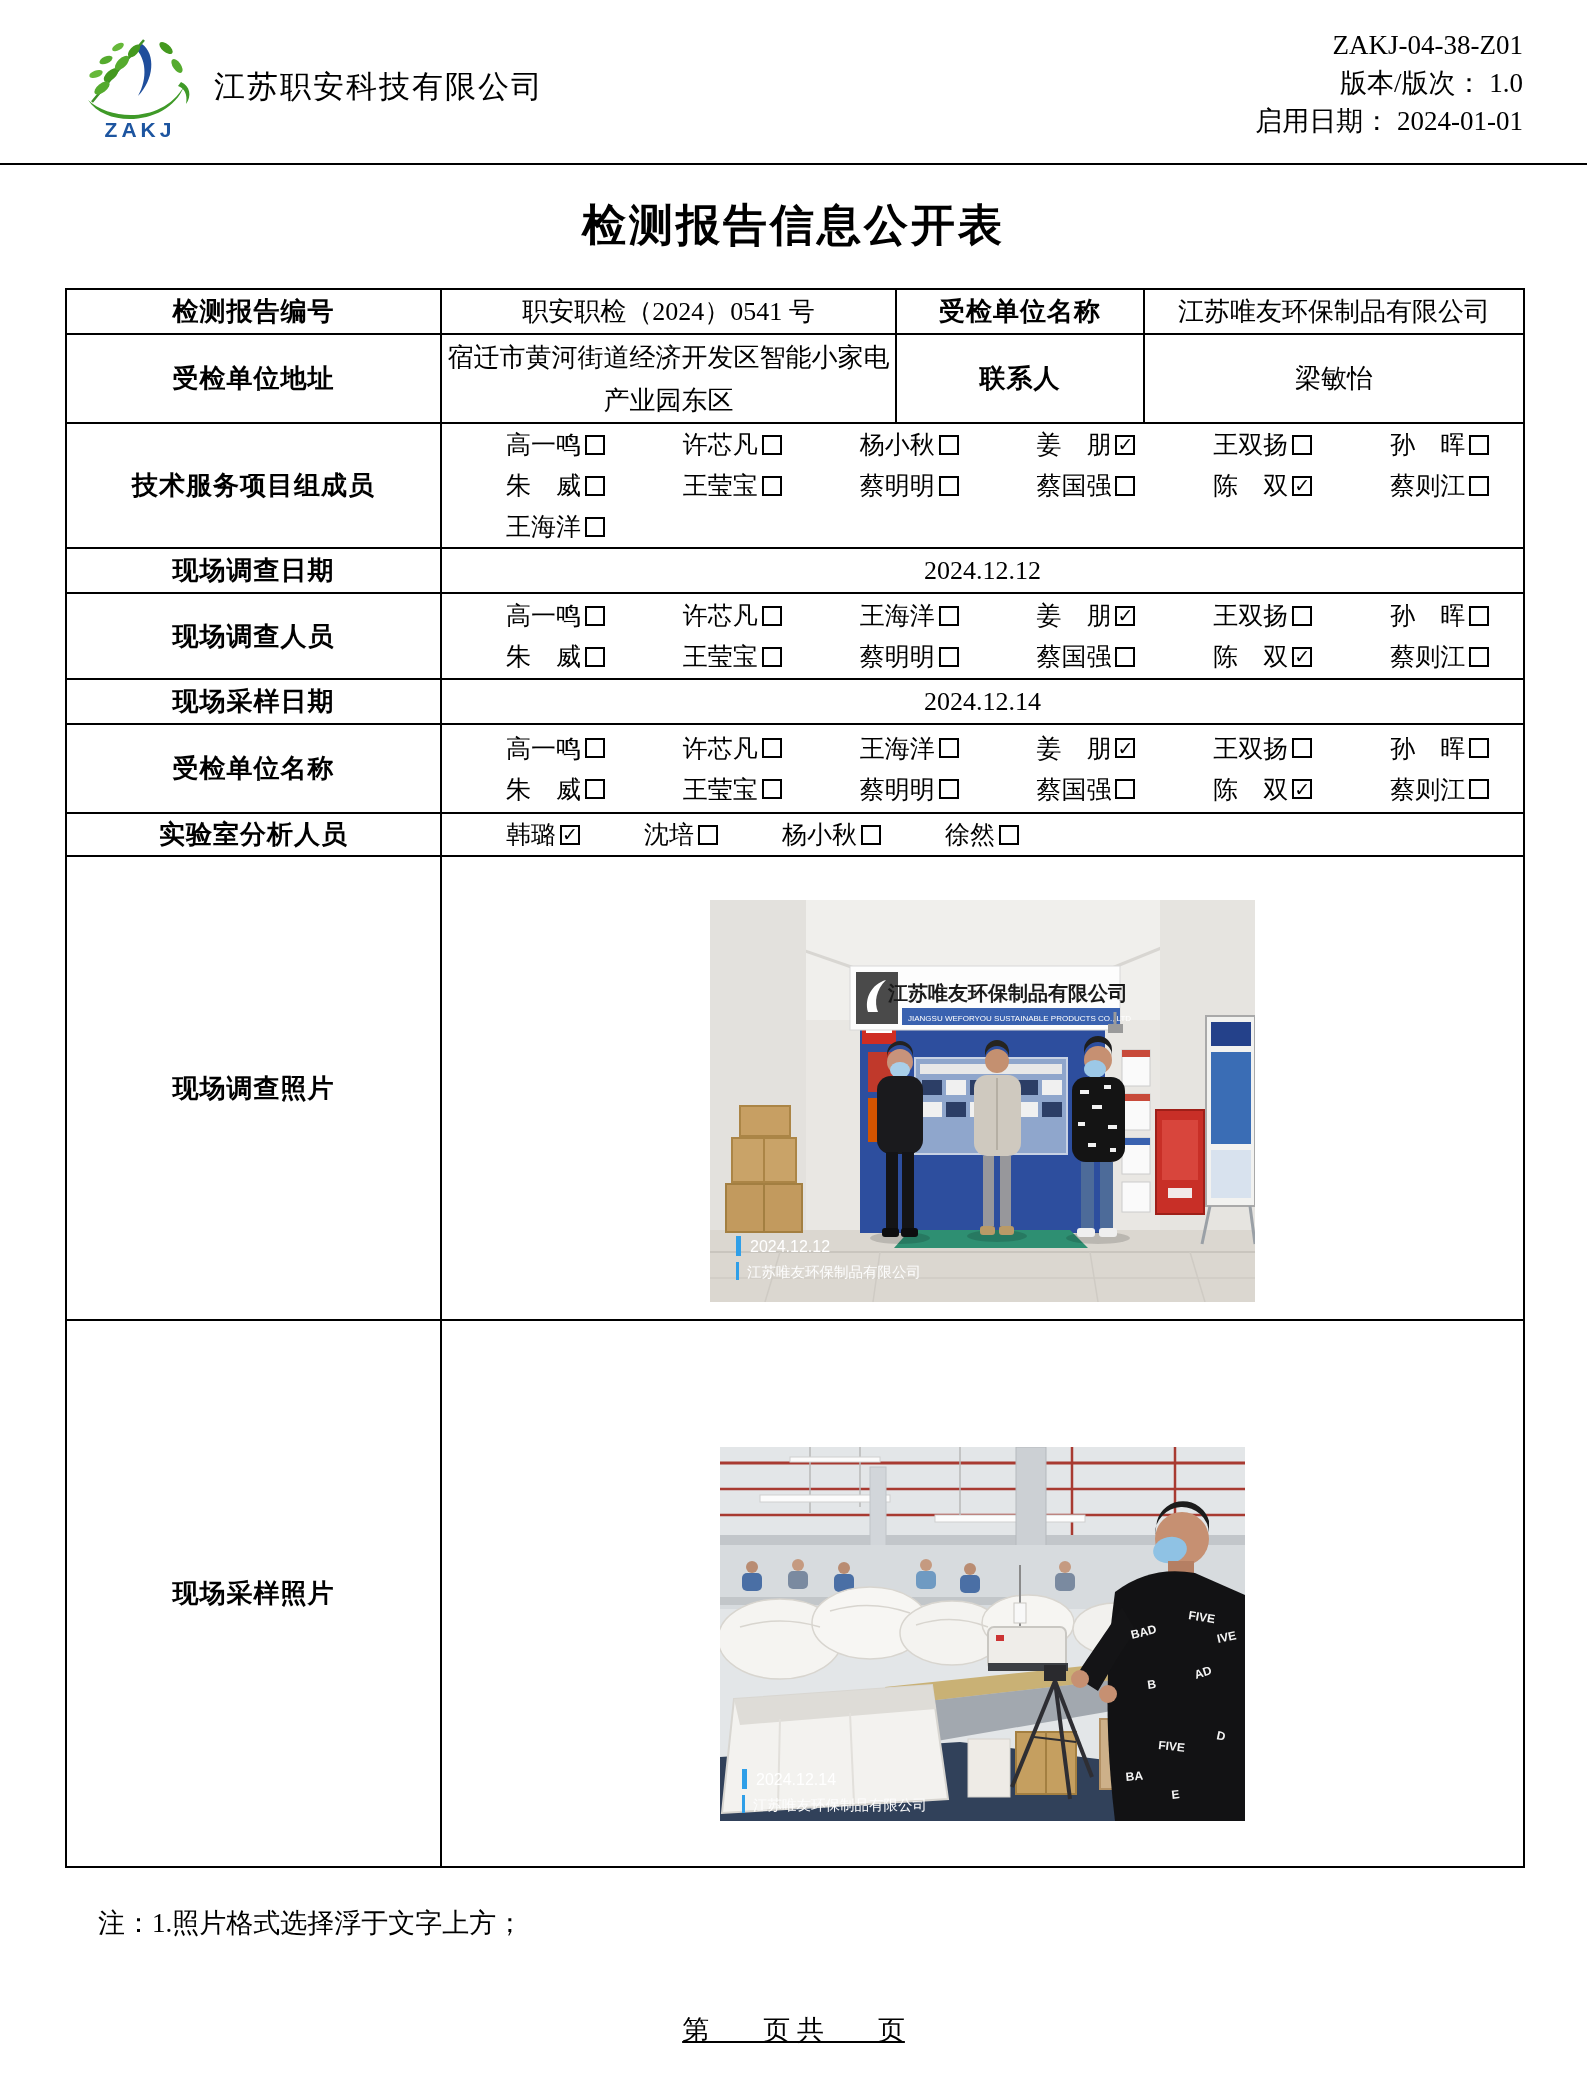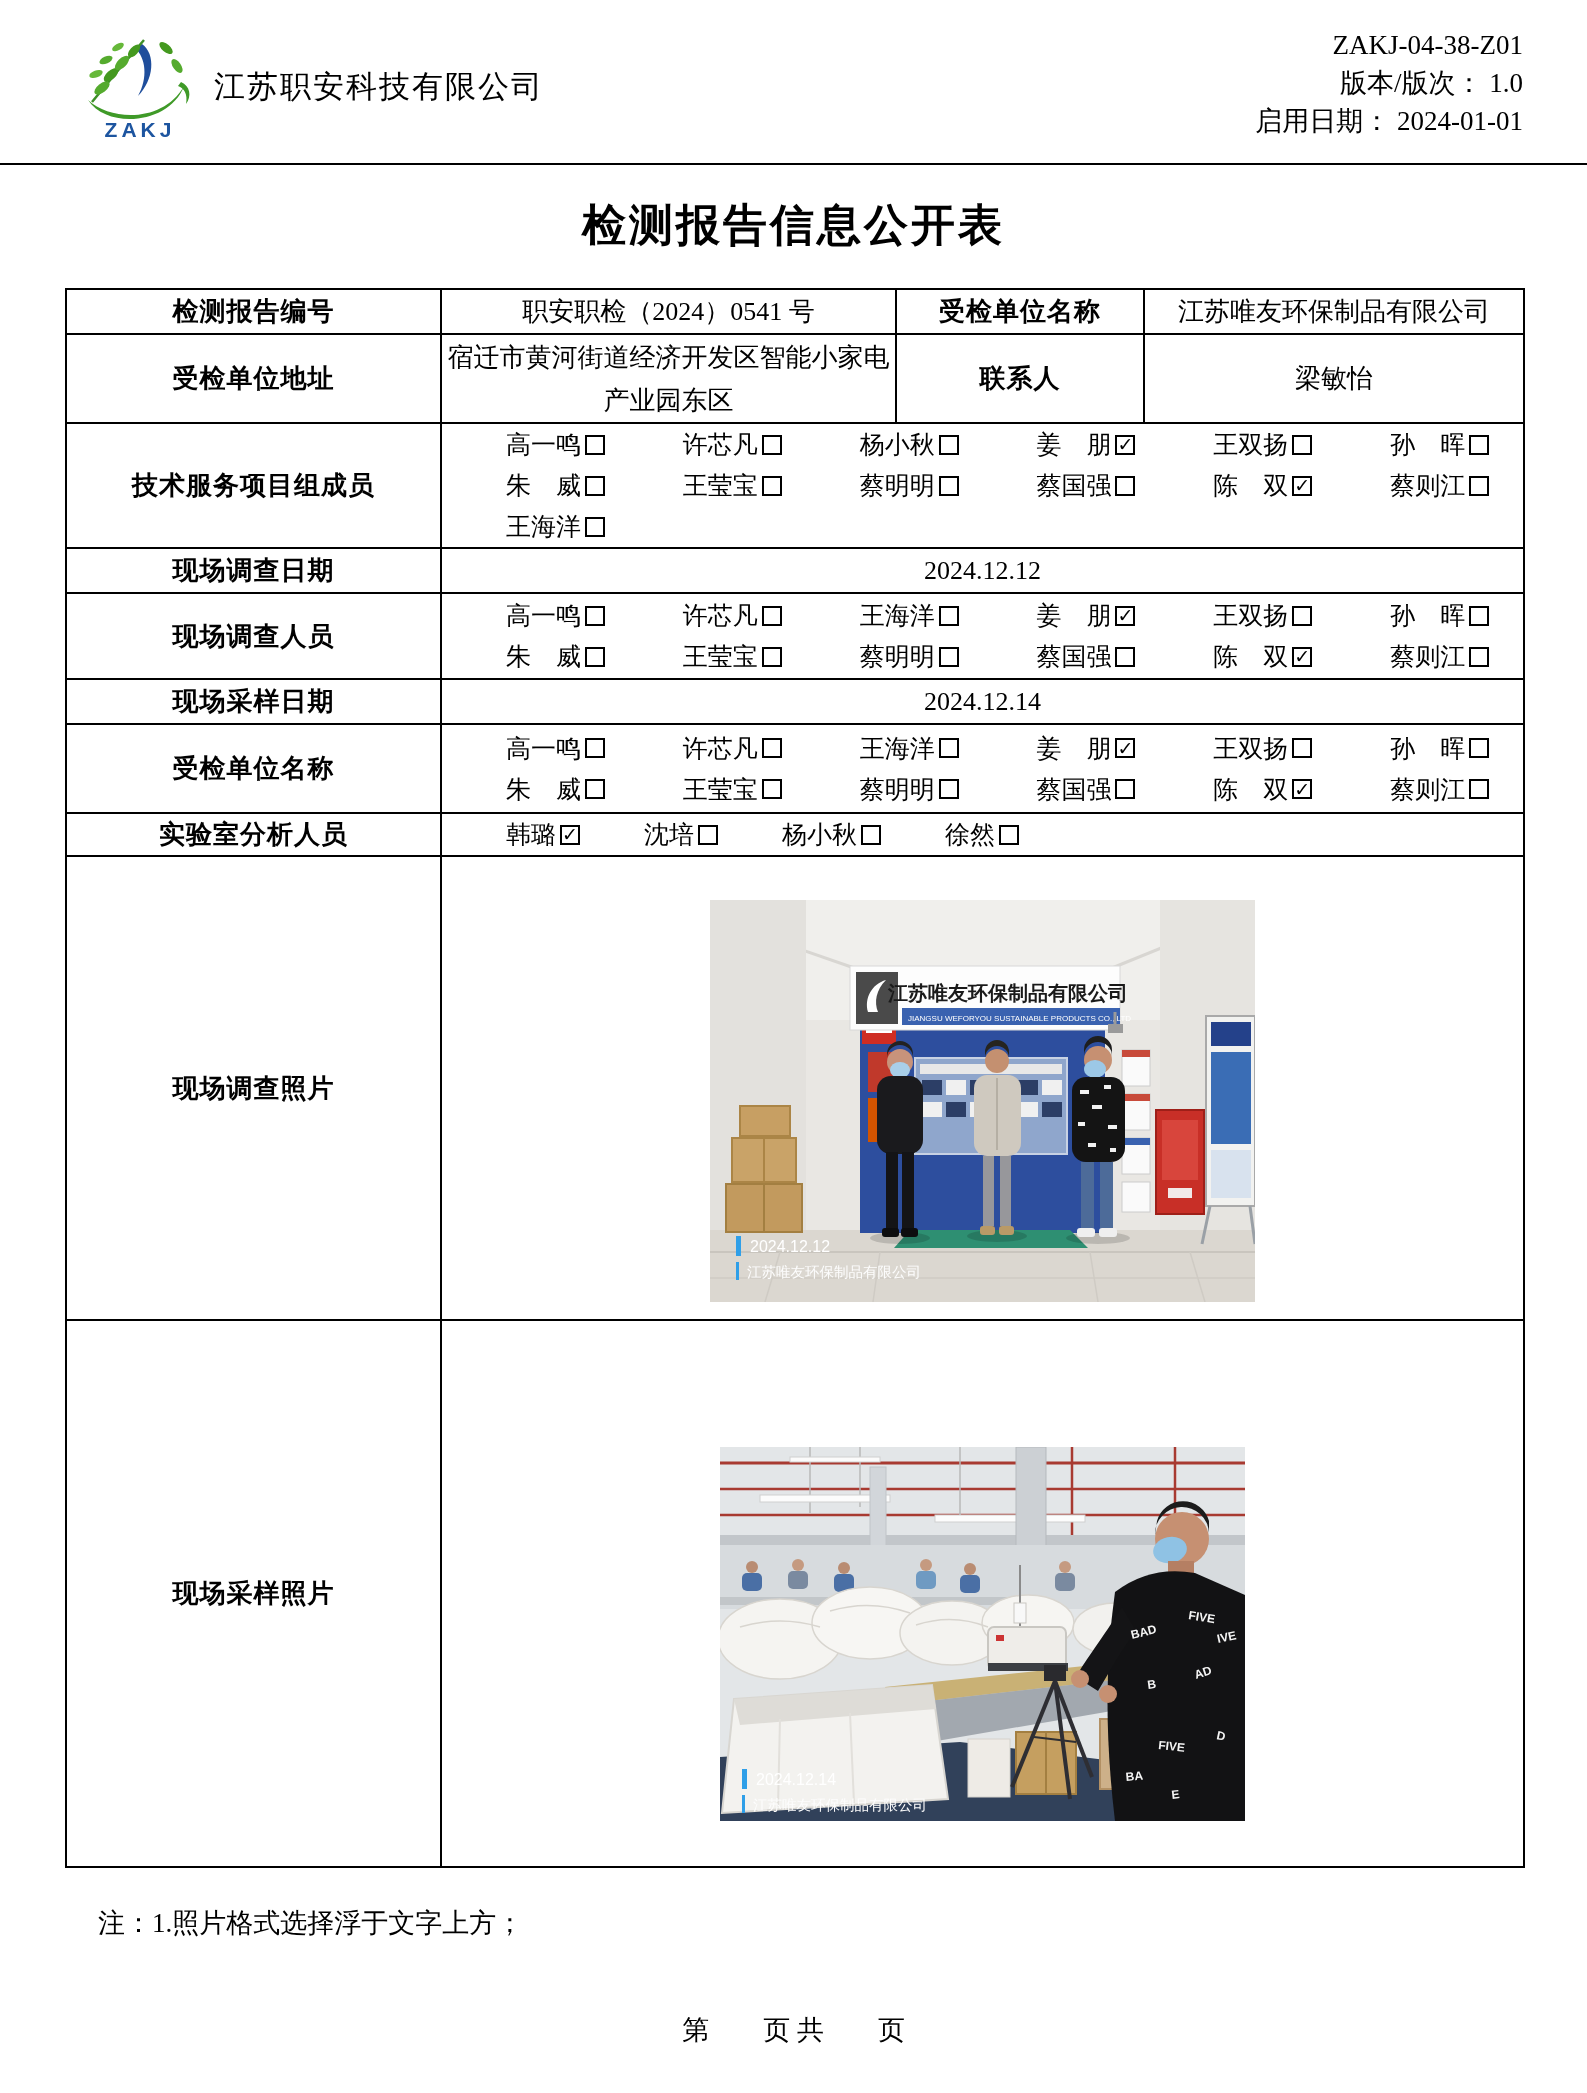--- a/index.html
+++ b/index.html
@@ -35,21 +35,21 @@
       display:inline-flex;align-items:center;justify-content:center;
       font-family:"DejaVu Sans", sans-serif;font-weight:bold;font-size:19px;line-height:1;}
   td.photo-cell{text-align:center;vertical-align:top;}
 
   
   .photo1{display:block;margin:26px auto 0 auto;}
   .photo2{display:block;margin:80px auto 0 auto;}
 
   
   .note{position:absolute;left:98px;top:1905px;font-size:27px;}
-  .pagenum{position:absolute;left:0;top:2012px;width:1587px;text-align:center;font-size:27px;}
+  .pagenum{position:absolute;left:0;top:2012px;width:1587px;text-align:center;font-size:27px;text-decoration:underline;}
 </style>
 </head>
 <body>
 
 <div class="page">
 
   <svg class="hdr-logo" viewBox="0 0 124 92">
     <path d="M10 70 C 34 92, 86 92, 106 56 C 92 94, 30 100, 10 70 Z" fill="#3f9a28"></path>
     <path d="M64 14 C 78 24, 76 50, 60 66 C 70 48, 68 28, 57 18 Z" fill="#1f4e9c"></path>
     <path d="M14 72 Q 40 40, 66 10" stroke="#3e8f28" stroke-width="2.5" fill="none"></path>

